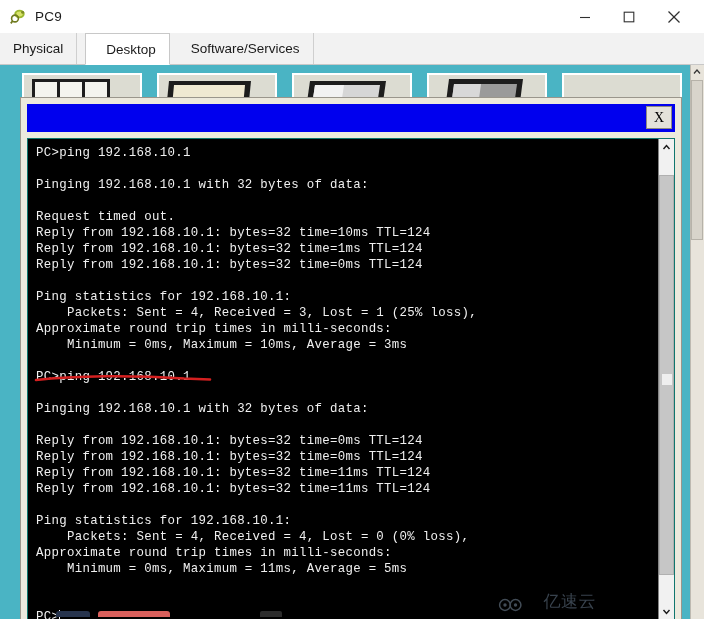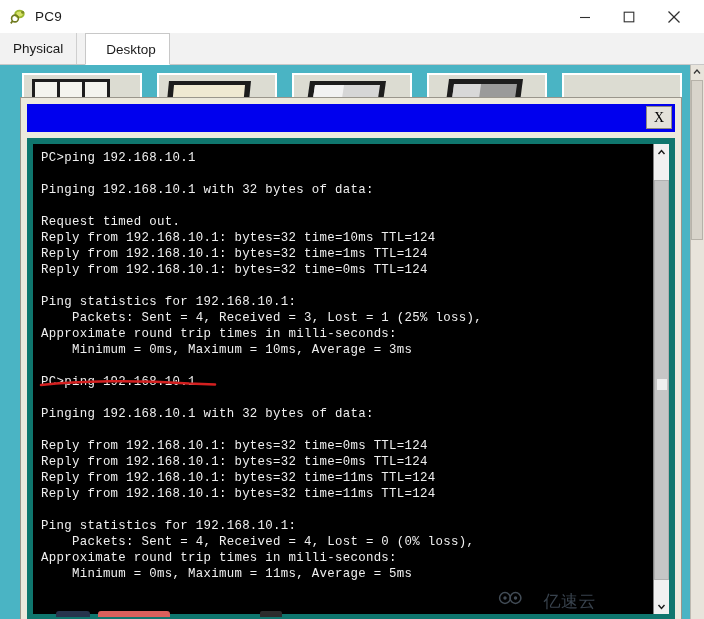--- a/index.html
+++ b/index.html
@@ -175,21 +175,21 @@
     font-family: "Liberation Serif", serif;
     font-size: 14px;
     color: #000000;
   }
 
   #cmd-body {
     position: relative;
     margin-top: 6px;
     height: 482px;
     background: #000000;
-    border: 6px solid #0f766e;
+    border: 1px solid #0f766e;
     box-sizing: border-box;
     overflow: hidden;
   }
   #console-output {
     position: absolute;
     left: 0; top: 0;
     width: 630px;
     height: 100%;
     padding: 6px 0 0 8px;
     box-sizing: border-box;
@@ -259,21 +259,21 @@
     width: 300px; height: 8px;
     overflow: hidden;
   }
   .bottom-sliver { position: absolute; bottom: 2px; height: 6px; }
 
   
   #watermark {
     position: absolute;
     right: 8px; bottom: 6px;
     display: flex;
-    align-items: flex-start;
+    align-items: flex-end;
     gap: 20px;
     opacity: .62;
   }
   #watermark-text {
     font-family: "DejaVu Sans", sans-serif;
     font-size: 17px;
     color: #5b6b7c;
     letter-spacing: .5px;
   }
 </style>
@@ -311,20 +311,23 @@
       </svg>
     </div>
   </div>
 
   <div id="tab-strip">
     <div class="tab">
       <span>Physical</span>
     </div>
     <div class="tab active">
       <span>Desktop</span>
+    </div>
+    <div class="tab">
+      <span>Software/Services</span>
     </div>
   </div>
 
   <div id="desktop-area">
 
     <div class="desk-tile" style="left:22px;">
       <svg width="116" height="60" viewBox="0 0 116 60">
         <rect x="8" y="4" width="78" height="52" fill="#1d1d1d"></rect>
         <rect x="11" y="7" width="22" height="46" fill="#f4f4ee"></rect>
         <rect x="36" y="7" width="22" height="46" fill="#f4f4ee"></rect>

